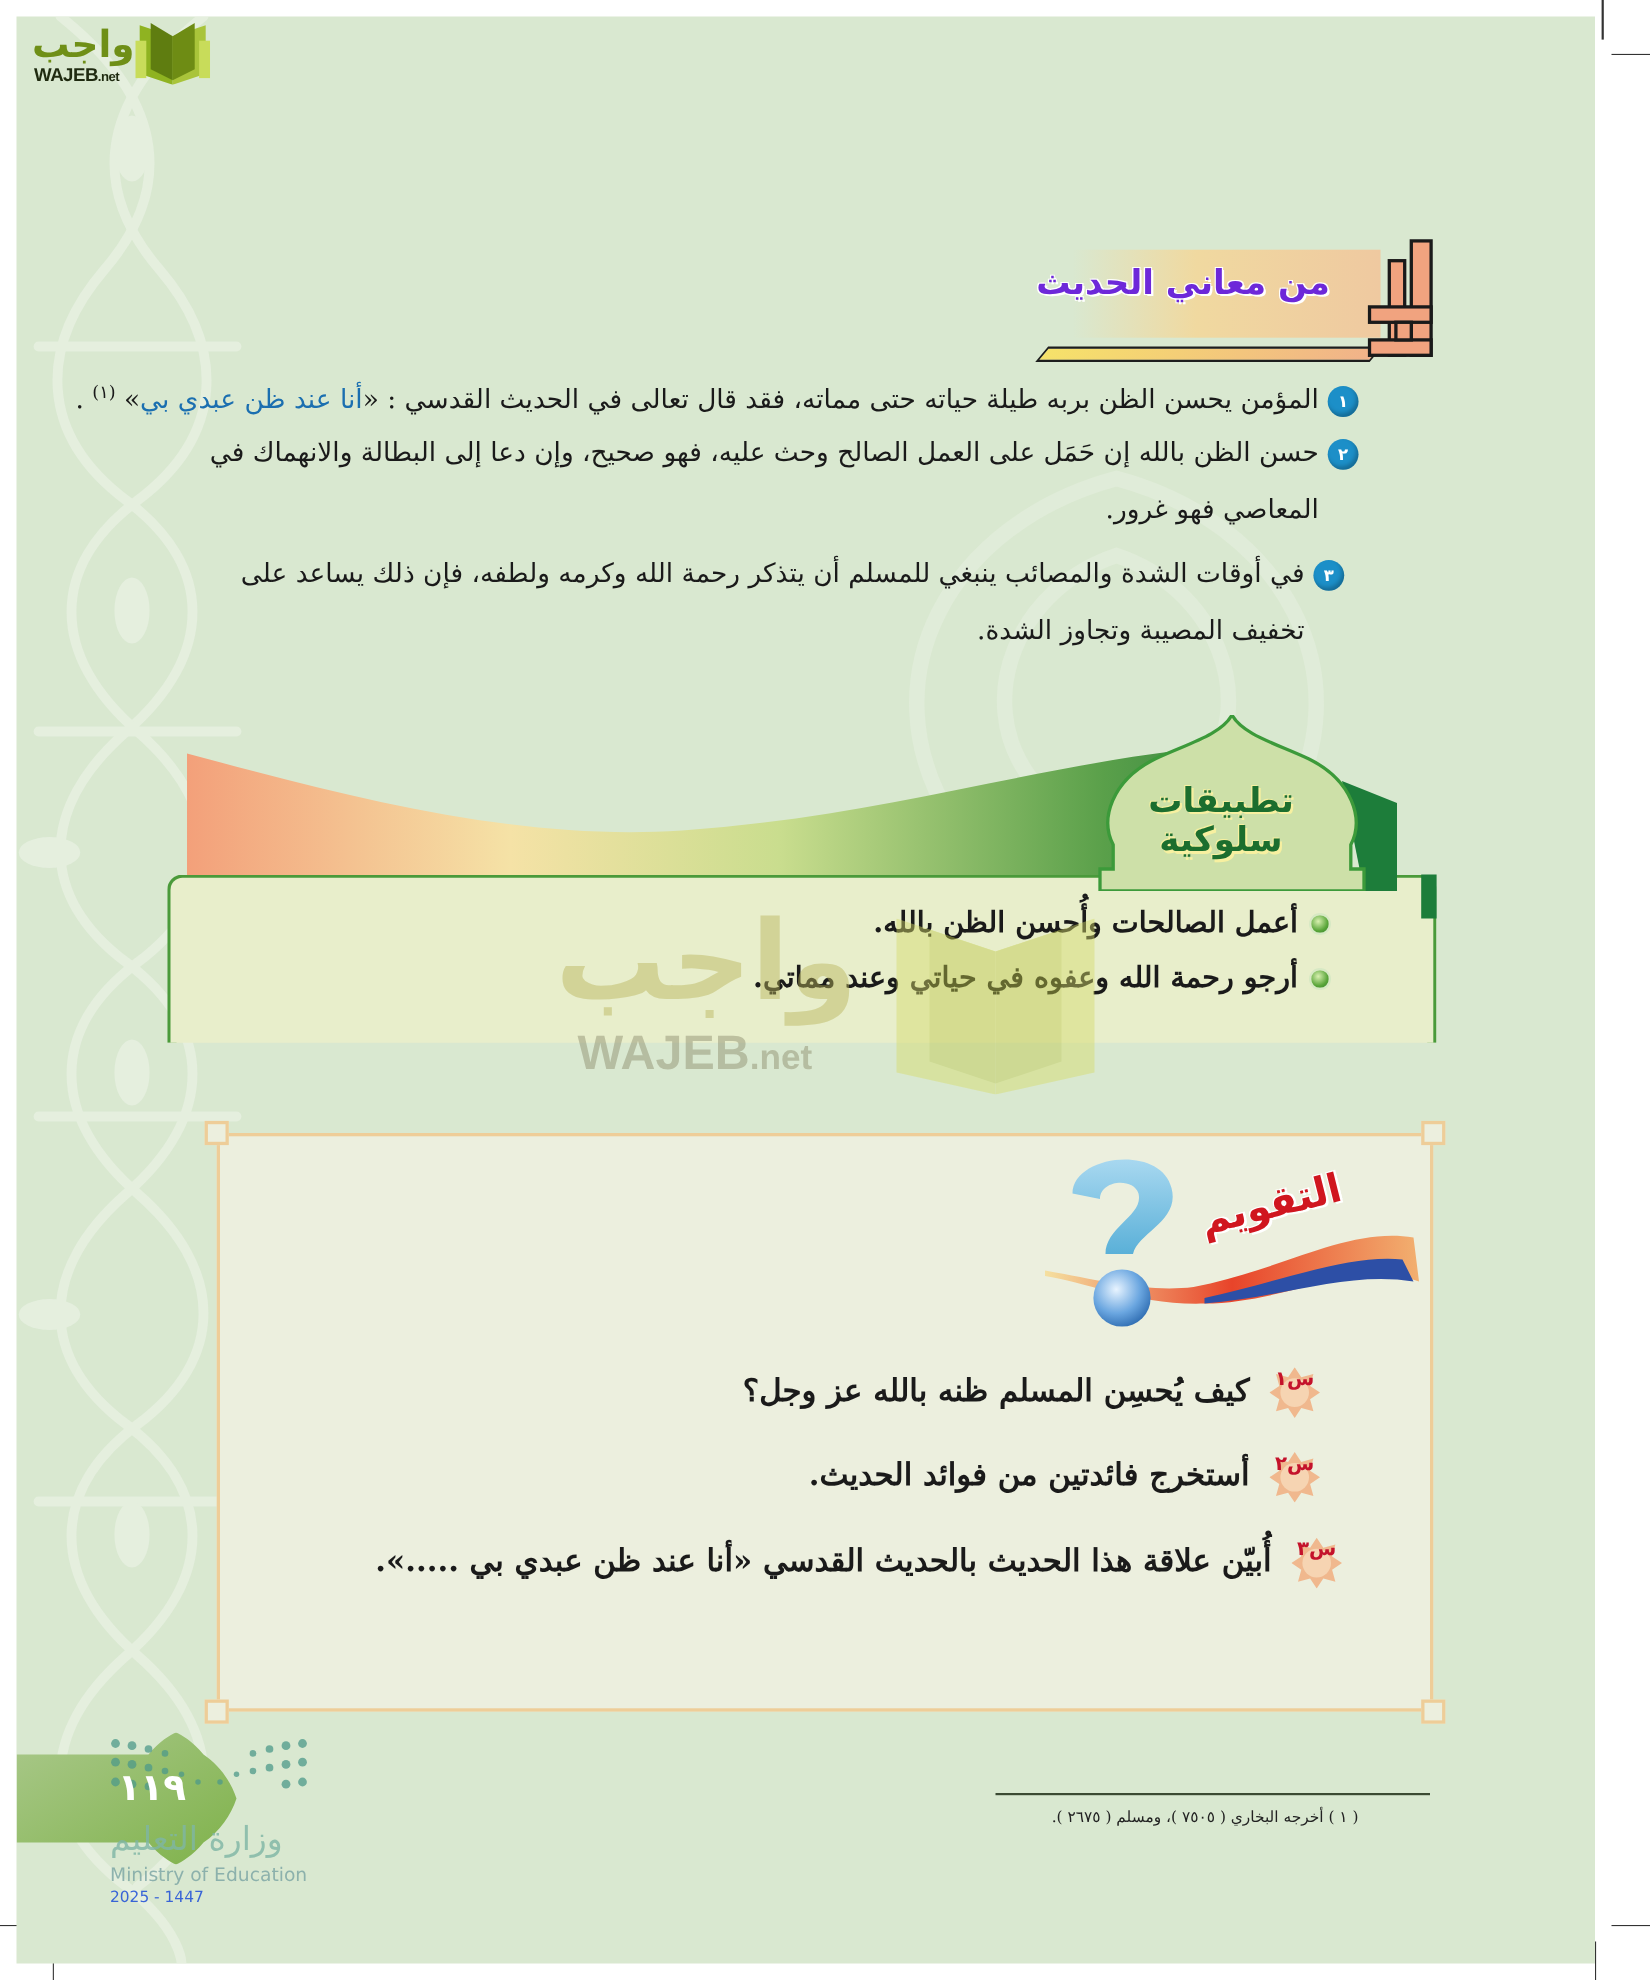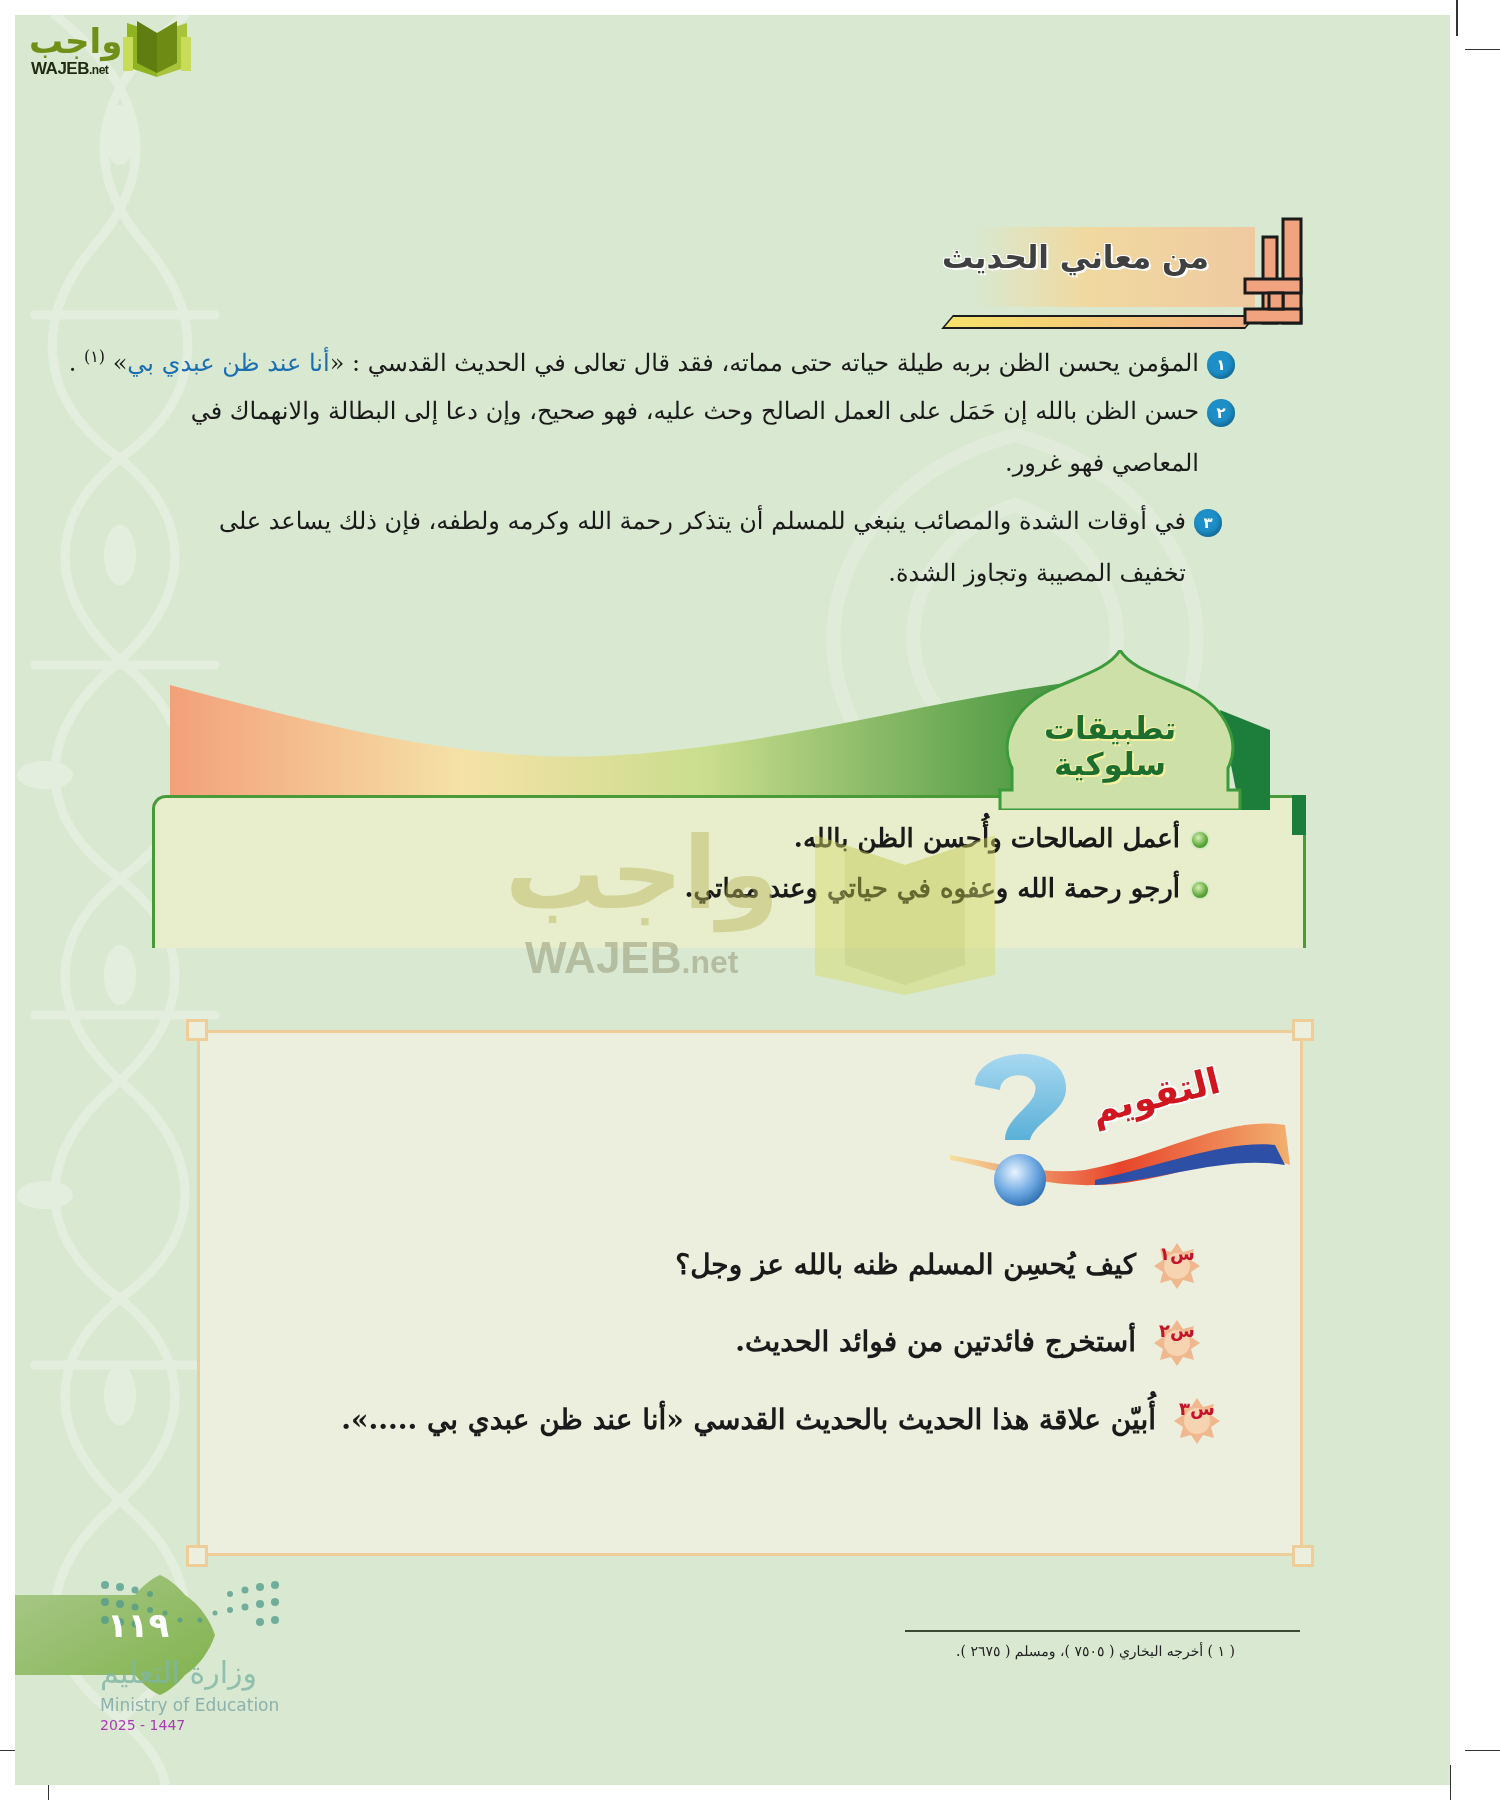--- a/index.html
+++ b/index.html
@@ -16,21 +16,21 @@
   .logo-en { position:absolute; left:6px; top:40px; font:bold 17px "Liberation Sans", sans-serif; color:#1f2a10; letter-spacing:-0.5px; }
   .logo-en small { font-size:12px; }
 
   
   .sec1 { position:absolute; left:930px; top:202px; width:360px; height:112px; }
   .sec1-band { position:absolute; left:30px; top:10px; width:280px; height:80px;
      background:linear-gradient(90deg, rgba(250,230,170,0) 0%, #f0d9a0 40%, #efc9a0 100%); }
   .sec1-line { position:absolute; left:2px; top:98px; width:300px; height:10px;
      background:linear-gradient(90deg,#f6e26a,#f1b28a); border:2px solid #1d1d1d; transform:skewX(-40deg); }
   .sec1-kufi { position:absolute; right:0; top:0; width:62px; height:110px; }
-  .sec1-title { position:absolute; right:96px; top:22px; font:bold 31px "DejaVu Sans", sans-serif; color:#404040;
+  .sec1-title { position:absolute; right:96px; top:22px; font:bold 31px "DejaVu Sans", sans-serif; color:#6d28d9;
      text-shadow:2px 2px 0 #fff, -1px -1px 0 #fff, 1px -1px 0 #fff, -1px 1px 0 #fff; direction:rtl; white-space:nowrap; }
 
   
   .para { position:absolute; right:215px; direction:rtl; text-align:right; font-size:24px; color:#1a1a1a; line-height:52px; font-family:"DejaVu Serif", serif; }
   .num { display:inline-block; width:28px; height:28px; border-radius:50%; background:#1c8fc8; color:#fff;
          font:bold 15px "DejaVu Sans", sans-serif; text-align:center; line-height:28px; margin-left:8px; vertical-align:middle;
          box-shadow: inset -2px -3px 4px rgba(0,0,0,0.25); }
   .quote { color:#1b6fb0; }
   .fn-mark { font-size:16px; vertical-align:super; }
 
@@ -65,21 +65,21 @@
 
   
   .fn-line { position:absolute; left:890px; top:1615px; width:395px; height:2px; background:#3b4a32; }
   .fn { position:absolute; right:215px; top:1628px; direction:rtl; font-size:14px; color:#222; white-space:nowrap; }
 
   
   .pg-shape { position:absolute; left:0; top:1560px; width:210px; height:120px; }
   .pg-num { position:absolute; left:92px; top:1590px; font:bold 34px "DejaVu Sans", sans-serif; color:#ffffff; }
   .min-ar { position:absolute; left:85px; top:1640px; font:30px "DejaVu Sans", sans-serif; color:#7fb6a5; opacity:0.8; }
   .min-en { position:absolute; left:85px; top:1680px; font:17px "DejaVu Sans", sans-serif; color:#7fa8a6; opacity:0.85; }
-  .min-yr { position:absolute; left:85px; top:1702px; font:14px "DejaVu Sans", sans-serif; color:#a21caf; opacity:0.85; }
+  .min-yr { position:absolute; left:85px; top:1702px; font:14px "DejaVu Sans", sans-serif; color:#1d4ed8; opacity:0.85; }
   .dots { position:absolute; left:85px; top:1565px; width:180px; height:60px; opacity:0.75; }
 </style>
 </head>
 <body>
 
 <div class="crop" style="left:1456px;top:0;width:2px;height:36px;"></div>
 <div class="crop" style="left:1465px;top:49px;width:35px;height:1px;"></div>
 <div class="crop" style="left:1465px;top:1750px;width:35px;height:1px;"></div>
 <div class="crop" style="left:1450px;top:1765px;width:1px;height:35px;"></div>
 <div class="crop" style="left:48px;top:1762px;width:1px;height:38px;"></div>

